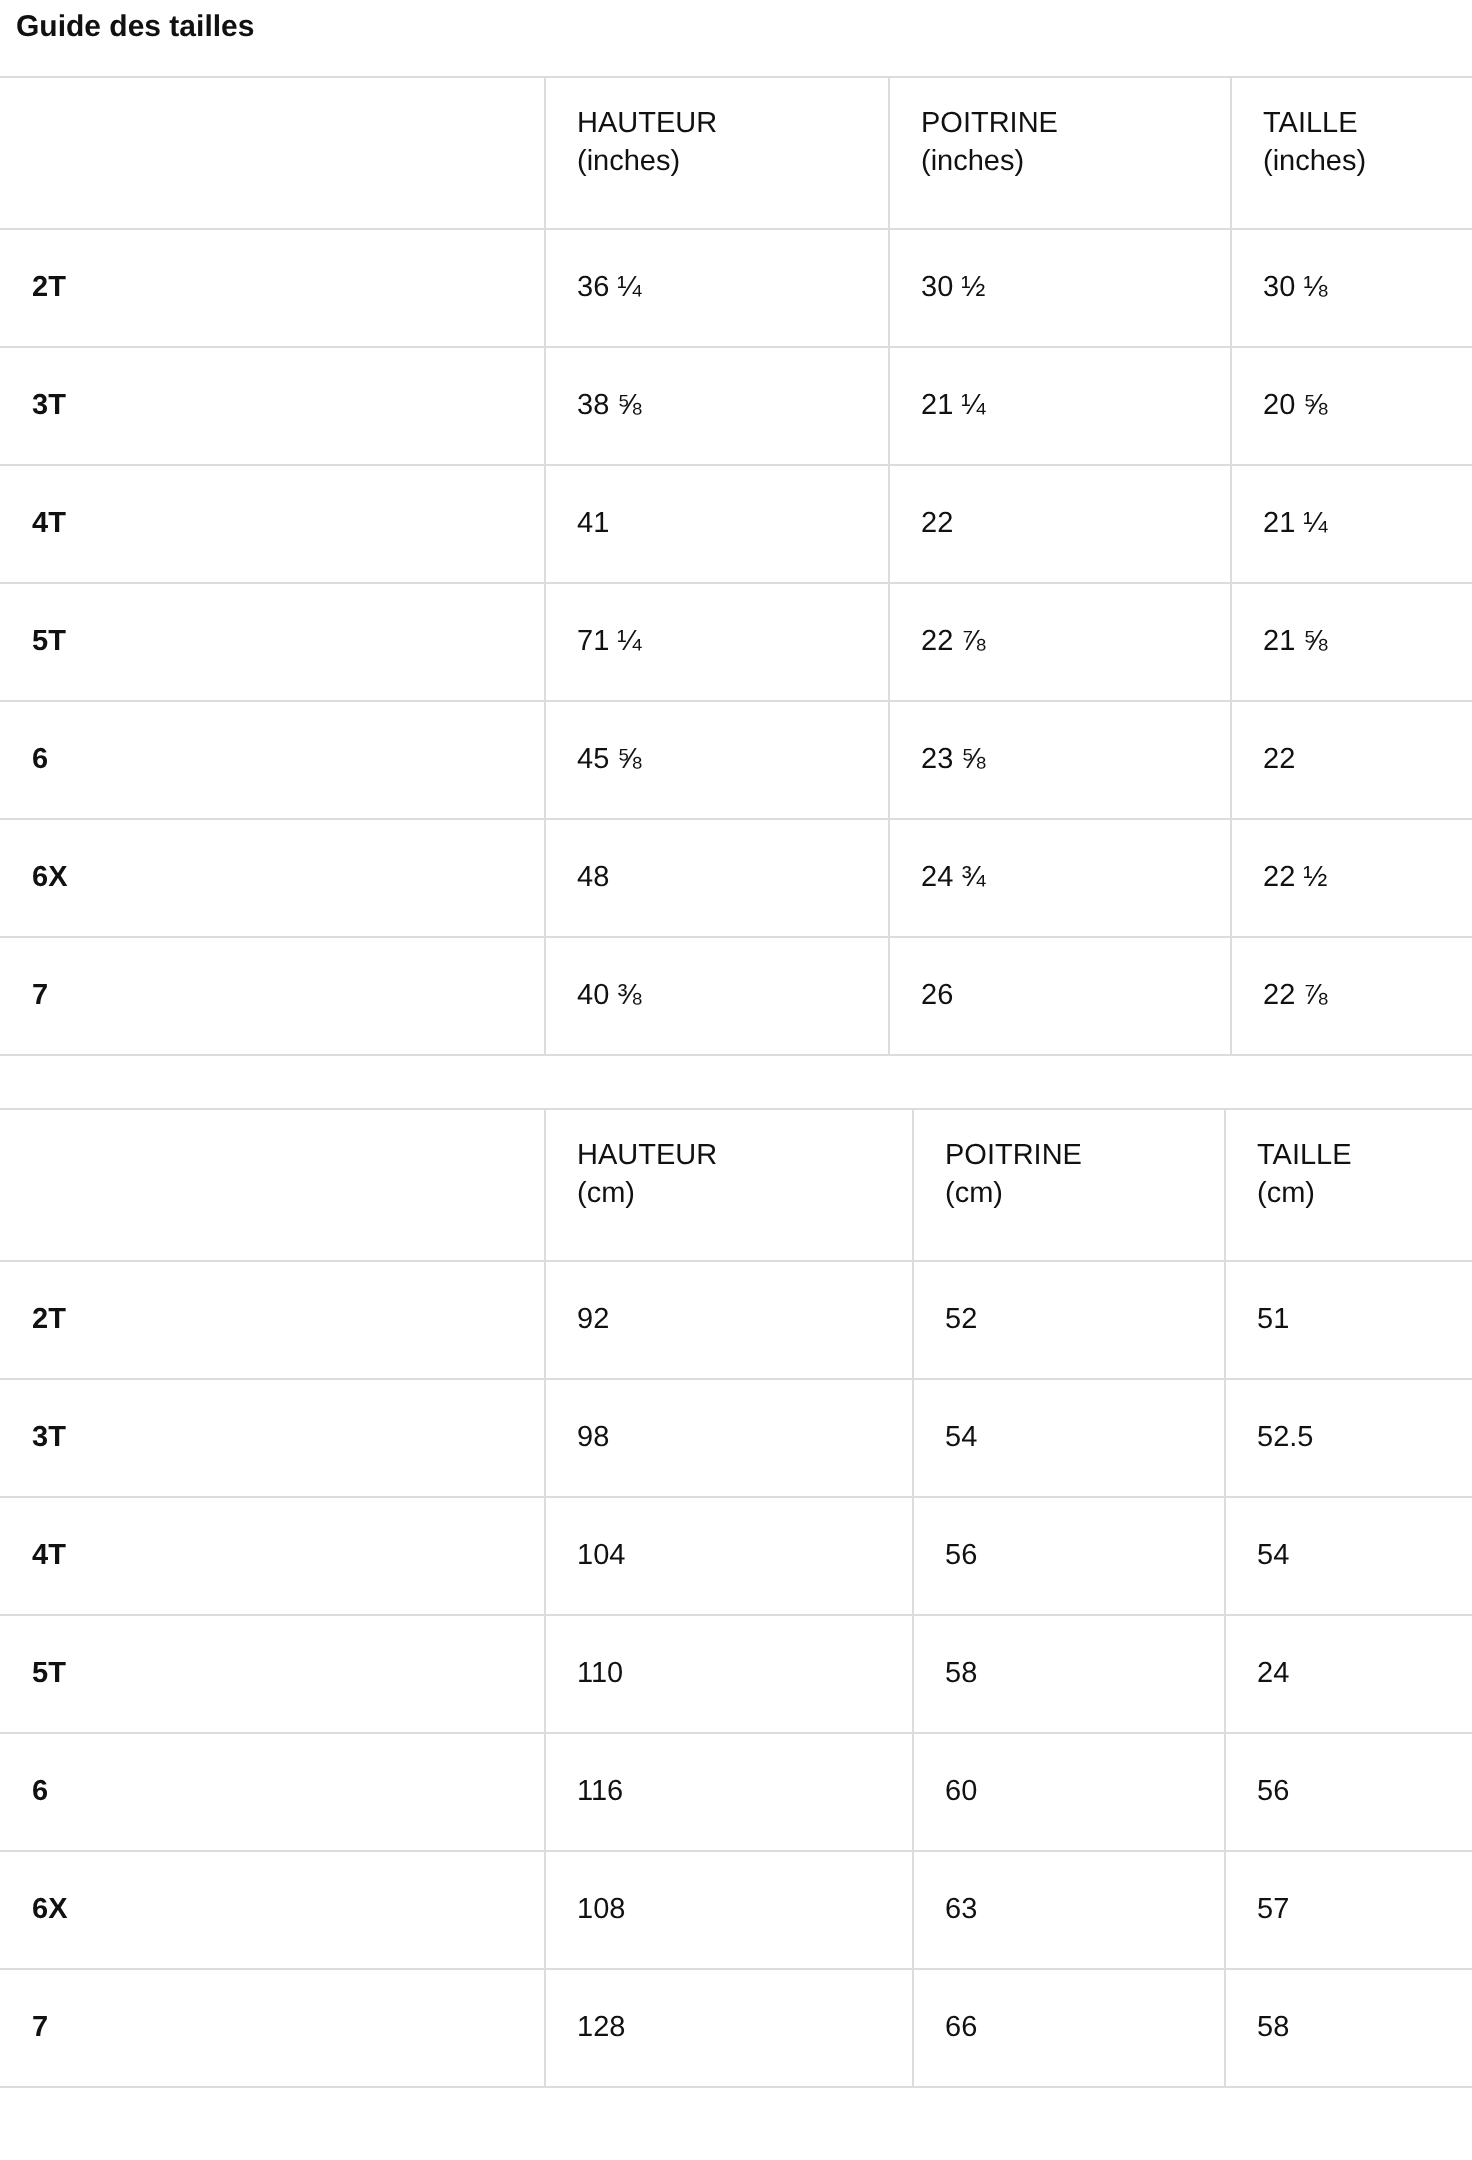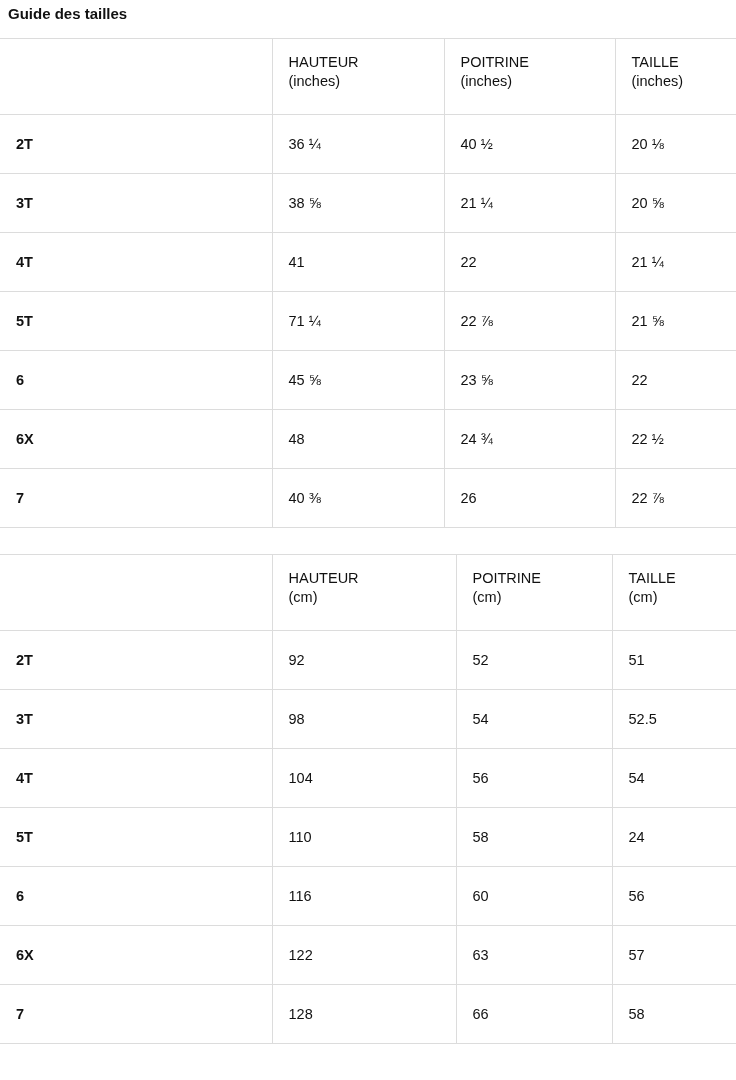--- a/index.html
+++ b/index.html
@@ -110,22 +110,22 @@
         <th>
           <span>TAILLE</span>
           <span class="hdr-line2">(inches)</span>
         </th>
       </tr>
     </thead>
     <tbody>
       <tr>
         <th class="rowlabel">2T</th>
         <td>36 ¼</td>
-        <td>40 ½</td>
-        <td>20 ⅛</td>
+        <td>30 ½</td>
+        <td>30 ⅛</td>
       </tr>
       <tr>
         <th class="rowlabel">3T</th>
         <td>38 ⅝</td>
         <td>21 ¼</td>
         <td>20 ⅝</td>
       </tr>
       <tr>
         <th class="rowlabel">4T</th>
         <td>41</td>
@@ -213,21 +213,21 @@
         <td>24</td>
       </tr>
       <tr>
         <th class="rowlabel">6</th>
         <td>116</td>
         <td>60</td>
         <td>56</td>
       </tr>
       <tr>
         <th class="rowlabel">6X</th>
-        <td>122</td>
+        <td>108</td>
         <td>63</td>
         <td>57</td>
       </tr>
       <tr>
         <th class="rowlabel">7</th>
         <td>128</td>
         <td>66</td>
         <td>58</td>
       </tr>
     </tbody>

